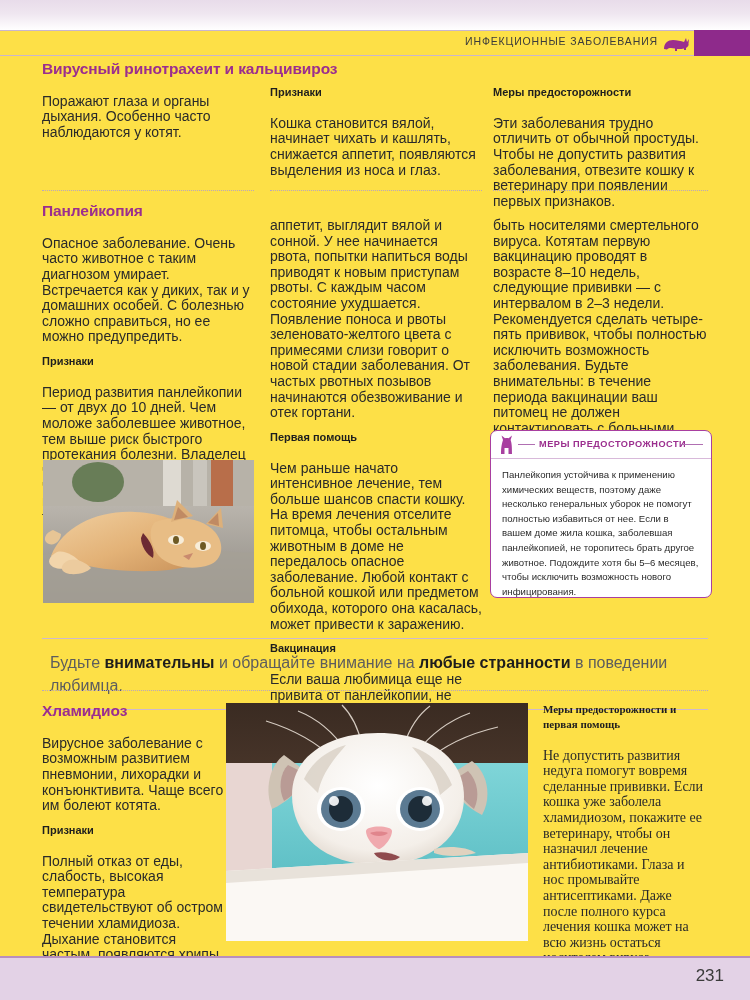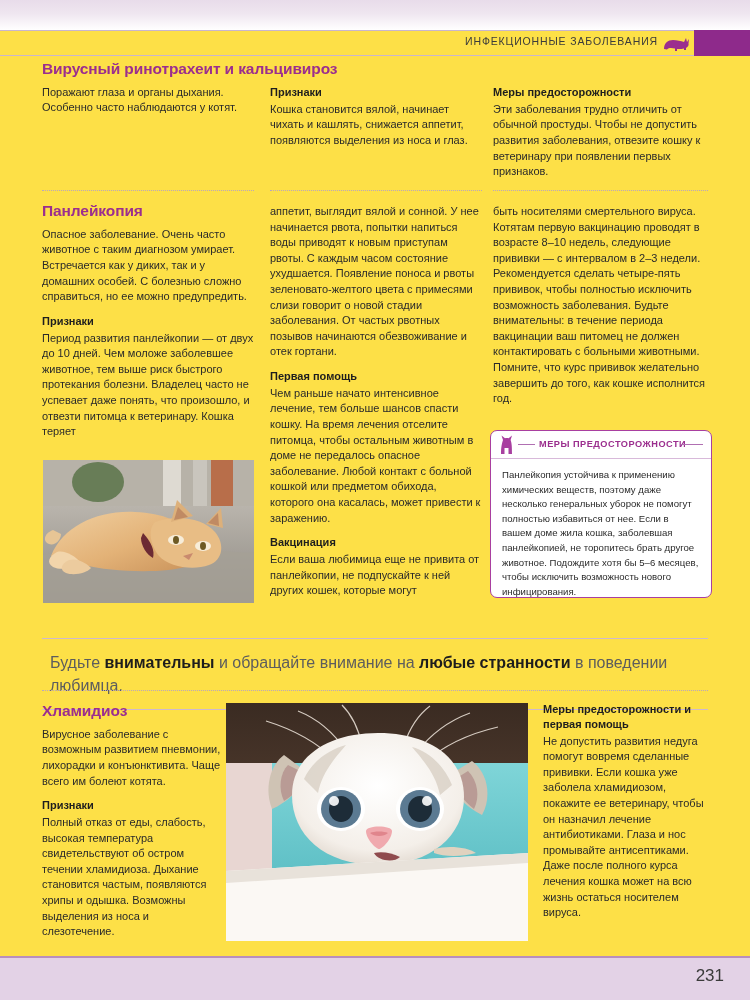--- a/index.html
+++ b/index.html
@@ -48,22 +48,22 @@
   h2.sec{
     margin:0 0 7px 0;
     font-size:15.5px;font-weight:bold;color:#9b2e8e;
     letter-spacing:-0.1px;line-height:1.15;
   }
   h3.sub{
     margin:0 0 1px 0;
     font-size:11px;font-weight:bold;color:#1e1e1e;line-height:1.35;
   }
   p.body{
-    margin:2px 0 9px 0;
-    font-size:11px;line-height:15.6px;color:#2a2a2a;
+    margin:16px 0 9px 0;
+    font-size:14px;line-height:15.6px;color:#2a2a2a;
     text-align:left;
   }
   p.body:last-child{margin-bottom:0;}
   .dotted{
     position:absolute;height:0;border-top:1px dotted #b9a6bd;
   }
   
   .photo{position:absolute;overflow:hidden;background:#ddd;}
   .photo svg{display:block;}
   
@@ -309,21 +309,21 @@
 
       <path d="M148 150 C152 158 168 160 174 154 C166 150 156 148 148 150 Z" fill="#8f4b4e"></path>
 
       <path d="M0 168 L302 150 L302 238 L0 238 Z" fill="#fbf8f4"></path>
       <path d="M0 168 L302 150 L302 160 L0 180 Z" fill="#e8e2da"></path>
 
       <path d="M208 146 C222 142 242 144 250 150 C236 154 218 154 208 150 Z" fill="#e0d2bf"></path>
     </svg>
   </div>
 
-  <div class="col" style="left:543px;top:702px;width:165px;">
+  <div class="col" style="left:543px;top:702px;width:165px;font-family:Liberation Serif, serif;">
     <h3 class="sub" style="margin-bottom:2px;">Меры предосторожности и первая помощь</h3>
     <p class="body">Не допустить развития недуга помогут вовремя сделанные прививки. Если кошка уже заболела хламидиозом, покажите ее ветеринару, чтобы он назначил лечение антибиотиками. Глаза и нос промывайте антисептиками. Даже после полного курса лечения кошка может на всю жизнь остаться носителем вируса.</p>
   </div>
 
   <div class="foot-rule"></div>
   <div class="foot-band">
     <div class="pageno">231</div>
   </div>
 
 </div>

